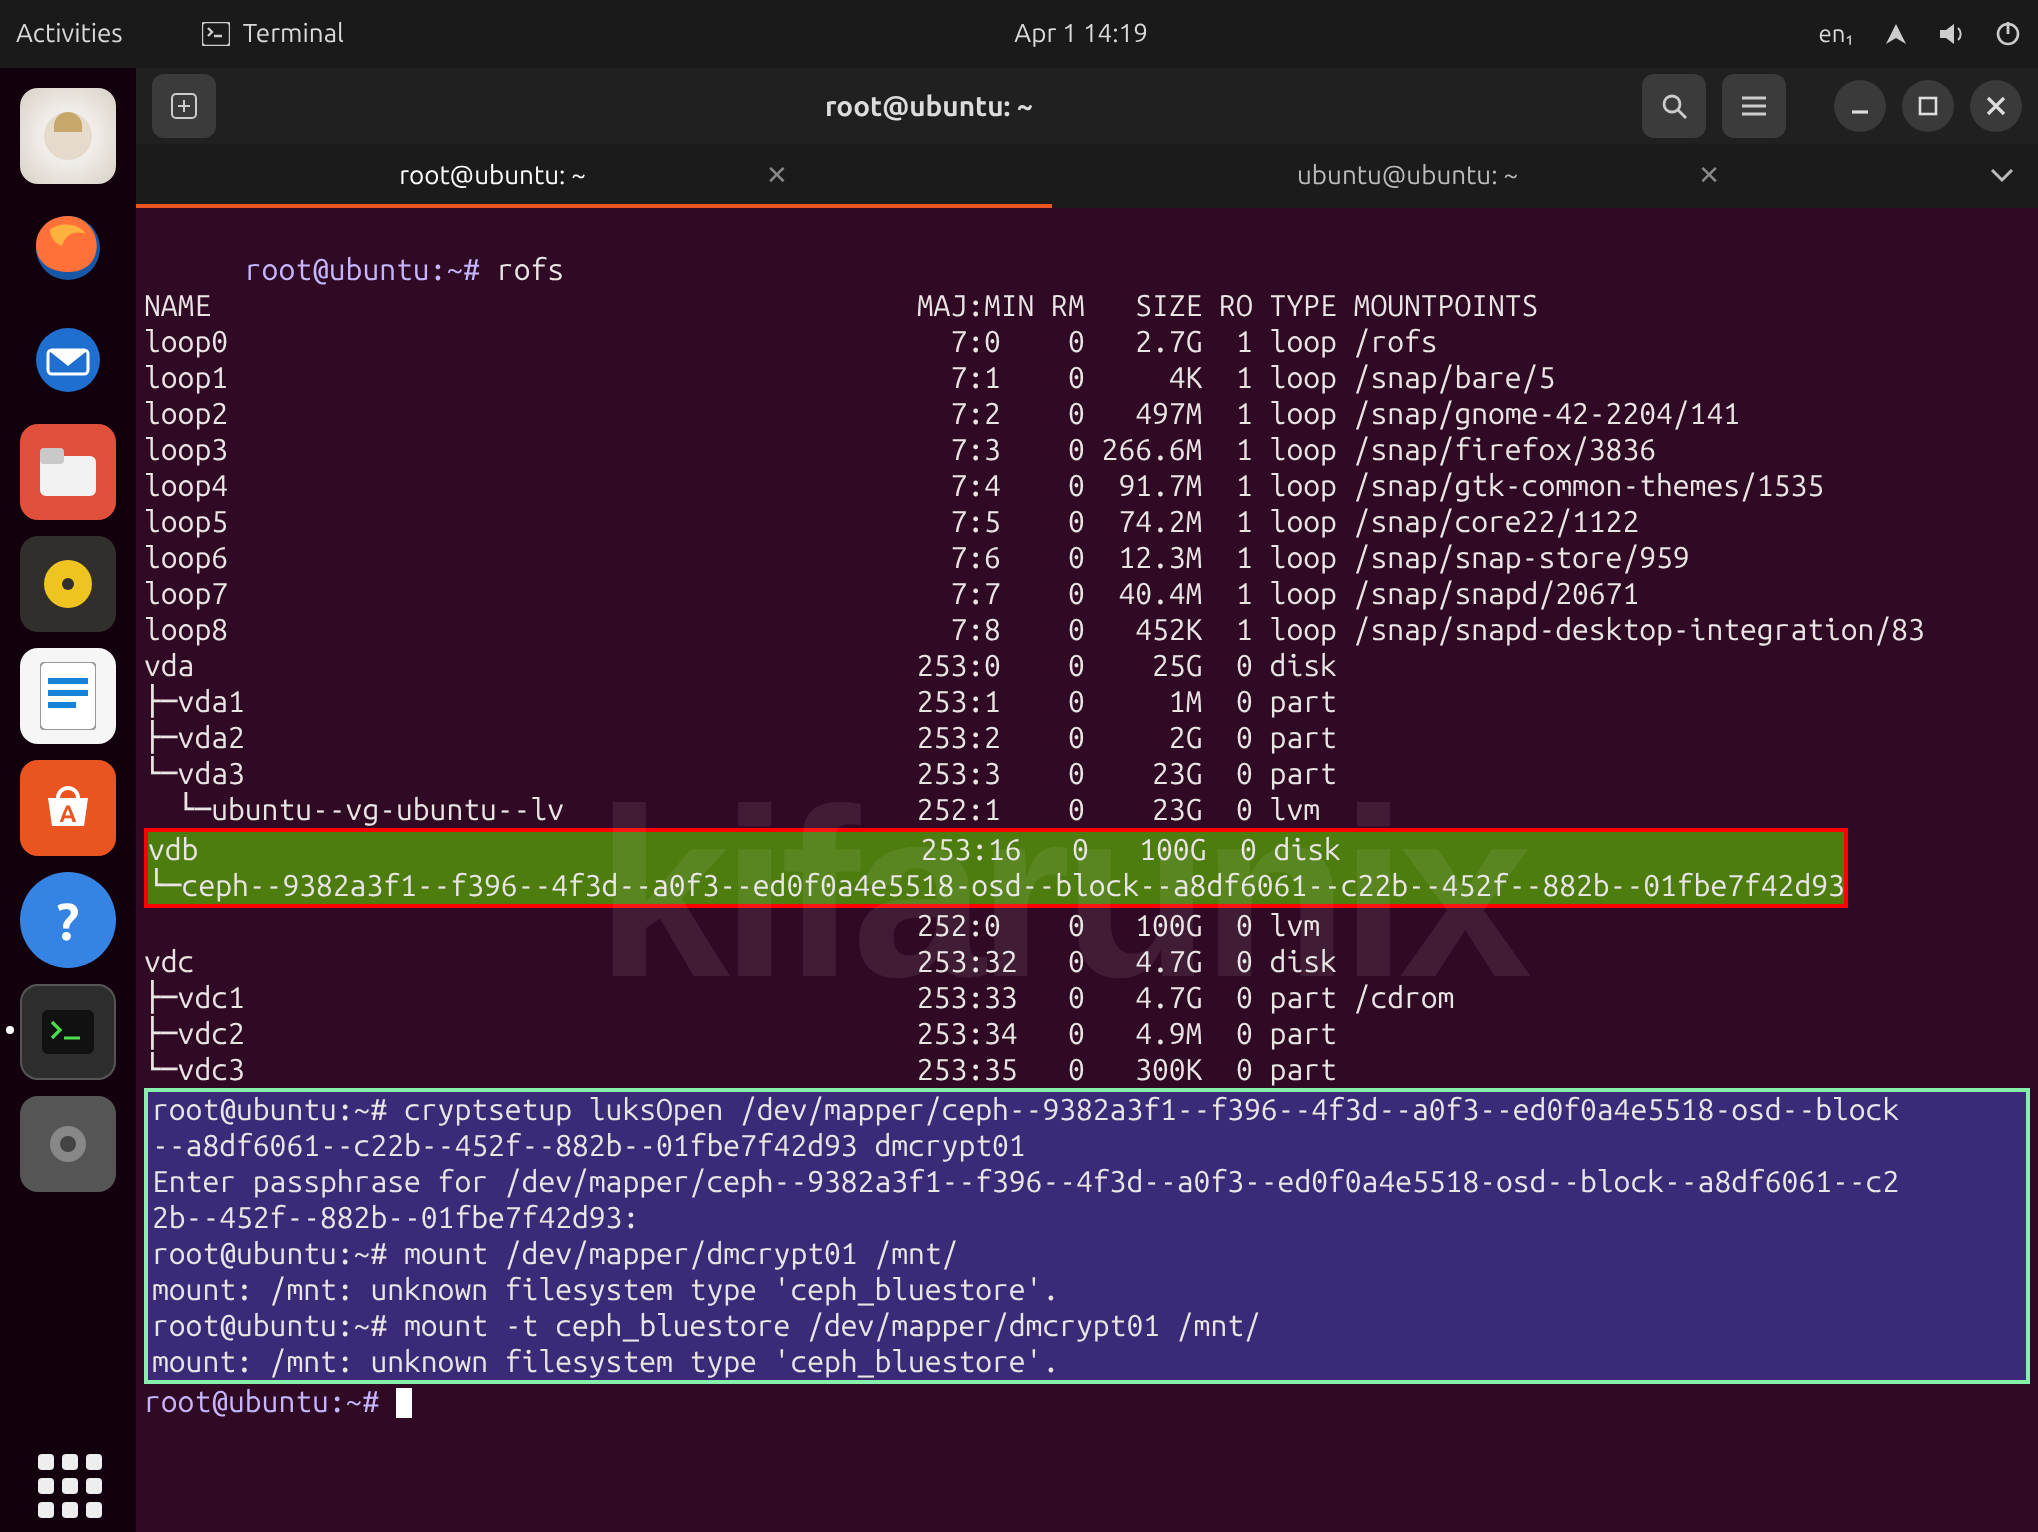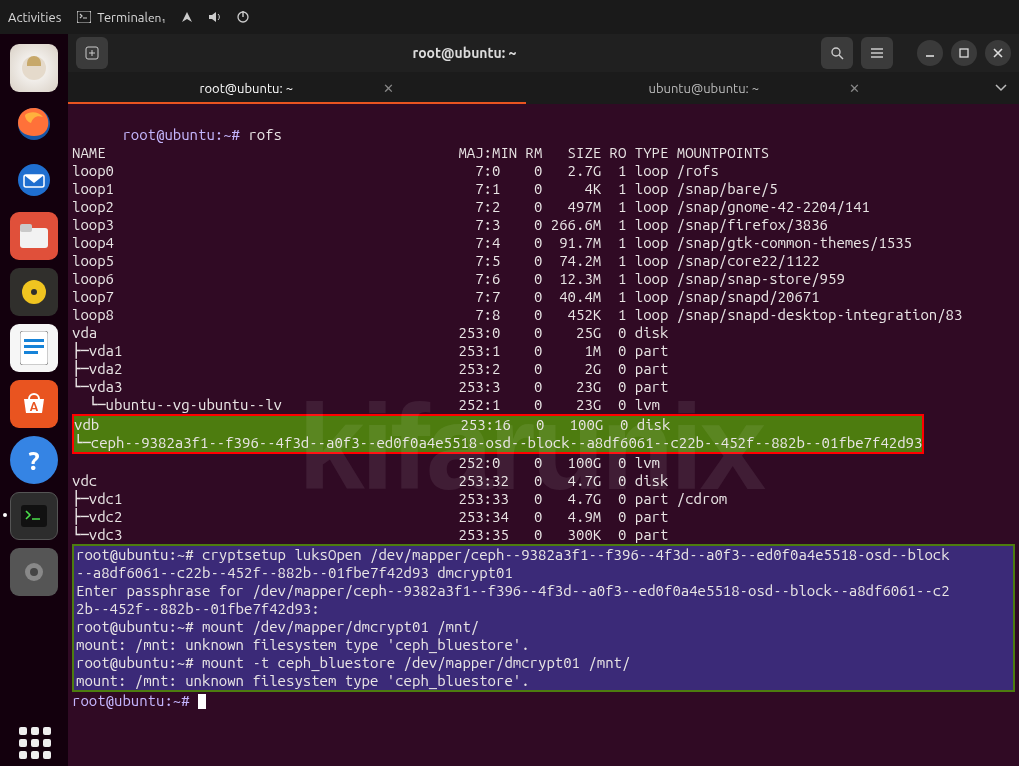--- a/index.html
+++ b/index.html
@@ -17,21 +17,21 @@
   background:#1a1a1a;
   color:#d9d9d9;
   display:flex;
   align-items:center;
   padding:17px 8px;
   font-size:13px;
 }
 .topbar .left{display:flex;gap:16px;align-items:center;}
 .topbar .center{flex:1;text-align:center;}
 .topbar .right{display:flex;gap:14px;align-items:center;font-size:12px;}
-.topbar .app{display:flex;align-items:center;gap:6px;}
+.topbar .app{display:flex;align-items:center;gap:6px;margin-left:24px;}
 .main{display:flex;height:739px;}
 .dock{
   width:68px;
   background:rgba(0,0,0,.55);
   display:flex;flex-direction:column;align-items:center;
   padding-top:10px;gap:8px;position:relative;
 }
 .dock .tile{
   width:48px;height:48px;border-radius:9px;
   display:flex;align-items:center;justify-content:center;
@@ -67,21 +67,21 @@
 .tab .close{color:#888;}
 .tabext{width:36px;display:flex;align-items:center;justify-content:center;color:#aaa;}
 .term{
   flex:1;background:#300a24;
   font-family:"Ubuntu Mono","DejaVu Sans Mono",Menlo,monospace;
   font-size:15px;line-height:18px;color:#e9e5e5;
   padding:4px 4px;white-space:pre;overflow:hidden;position:relative;
 }
 .term .p{color:#c4b5fd;}
 .term .hl1{border:2px solid #f00;background:#4d7c0f;display:inline-block;}
-.term .hl2{border:2px solid #4d7c0f;background:#3b2a78;display:block;padding:0 2px;}
+.term .hl2{border:2px solid #86efac;background:#3b2a78;display:block;padding:0 2px;}
 .cursor{display:inline-block;width:8px;height:15px;background:#fff;vertical-align:text-bottom;}
 .watermark{
   position:absolute;top:334px;left:230px;color:rgba(255,255,255,.08);
   font-size:120px;font-weight:700;letter-spacing:-4px;font-family:sans-serif;pointer-events:none;
 }
 svg{display:block;}
 </style>
 </head>
 <body>
 
@@ -89,20 +89,21 @@
   <div class="left">
     <span>Activities</span>
     <span class="app">
       <svg width="14" height="12">
           <rect x="0" y="0" width="14" height="12" rx="2" fill="none" stroke="#ccc" stroke-width="1.2"></rect>
           <path d="M3 3l2 2-2 2M6 7h4" stroke="#ccc" stroke-width="1.2" fill="none"></path>
         </svg>
       <span>Terminal</span>
     </span>
   </div>
+  <div class="center">Apr 1  14:19</div>
   <div class="right">
     <span>en₁</span>
     <svg width="14" height="14">
         <path d="M2 12 7 2 12 12 7 9Z" fill="#ccc"></path>
       </svg>
     <svg width="14" height="14">
         <path d="M1 5h3l4-3v10l-4-3H1Z" fill="#ccc"></path>
         <path d="M10 4a4 4 0 010 6" stroke="#ccc" fill="none"></path>
       </svg>
     <svg width="14" height="14">

